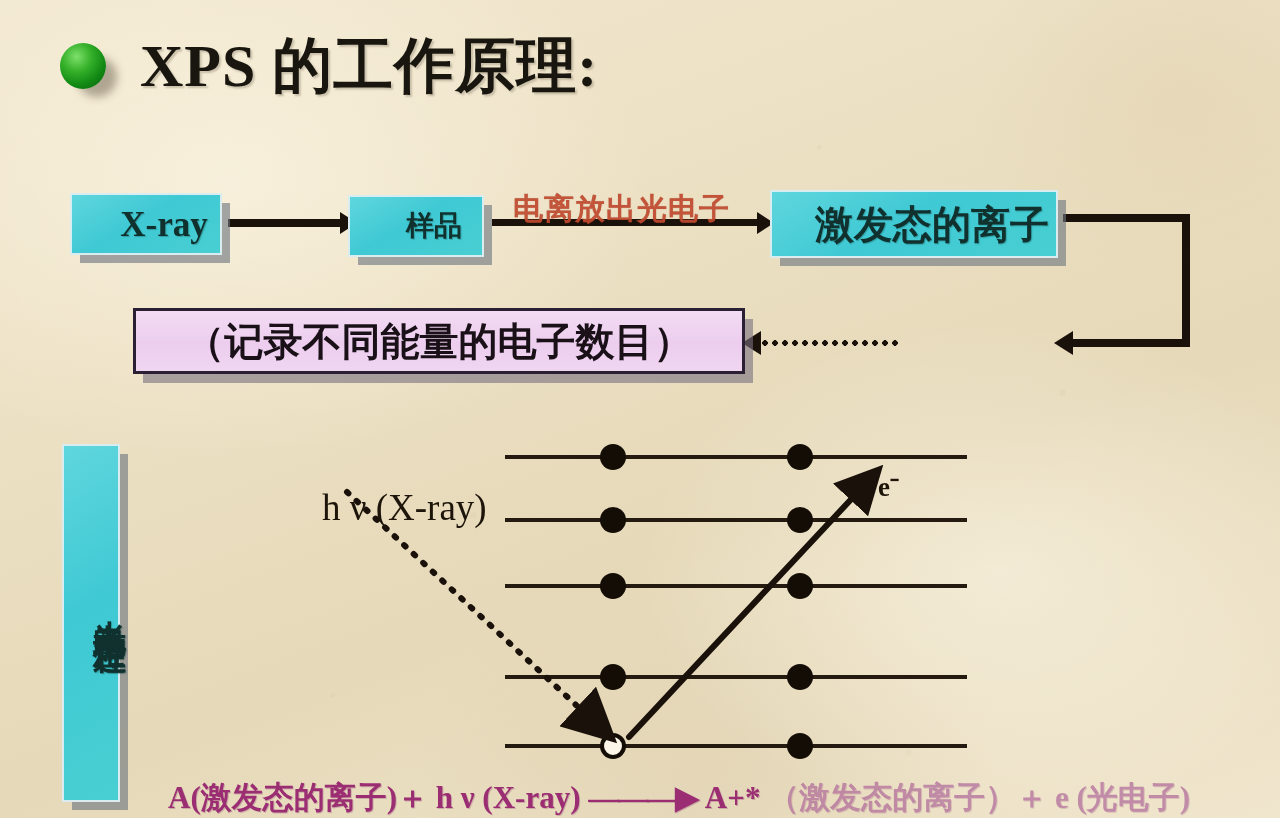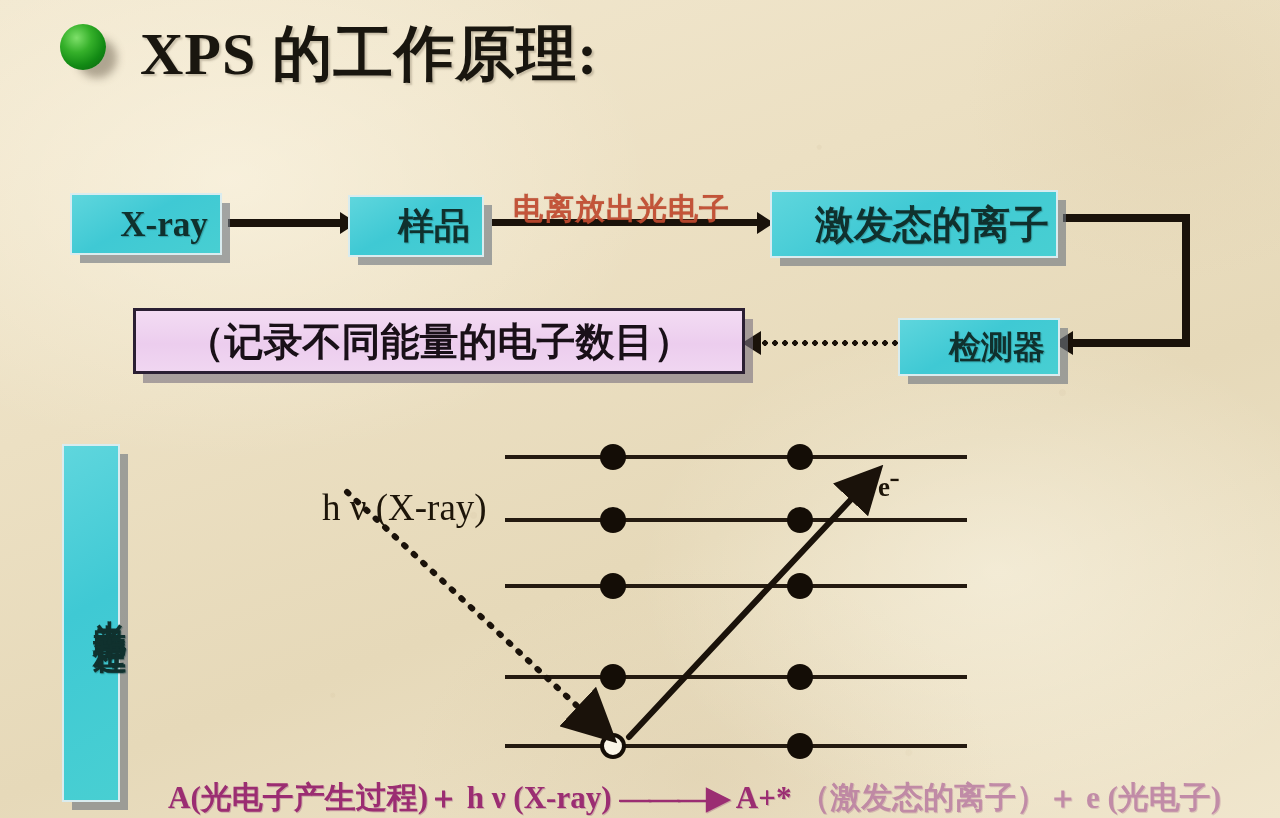--- a/index.html
+++ b/index.html
@@ -25,21 +25,21 @@
       radial-gradient(circle at 12% 30%, rgba(190,172,135,.28) 0 2px, transparent 3px),
       radial-gradient(circle at 37% 63%, rgba(196,178,142,.22) 0 3px, transparent 4px),
       radial-gradient(circle at 64% 18%, rgba(185,166,128,.20) 0 2px, transparent 3px),
       radial-gradient(circle at 83% 48%, rgba(200,182,146,.22) 0 3px, transparent 4px),
       radial-gradient(circle at 26% 85%, rgba(192,174,138,.20) 0 2px, transparent 3px),
       radial-gradient(circle at 71% 92%, rgba(205,188,150,.18) 0 3px, transparent 4px),
       radial-gradient(circle at 48% 44%, rgba(255,252,242,.30) 0 6px, transparent 8px);
   }
 
   
-  #title-row{position:absolute;left:60px;top:24px;height:84px;display:flex;align-items:flex-start;}
+  #title-row{position:absolute;left:60px;top:24px;height:84px;display:flex;align-items:center;}
   .bullet-sphere{
     position:relative;width:46px;height:46px;border-radius:50%;
     background:radial-gradient(circle at 36% 30%, #7ee06a 0%, #35b02a 34%, #128a14 64%, #0a5c10 100%);
     box-shadow:14px 11px 9px -3px rgba(90,80,62,.45);
     flex:0 0 auto;
   }
   #title-text{
     margin-left:34px;font-size:60px;font-weight:bold;color:#19160f;
     letter-spacing:1px;white-space:nowrap;line-height:1;
     text-shadow:2px 2px 2px rgba(120,110,90,.35);
@@ -60,21 +60,21 @@
   }
   .cyan .lbl{text-shadow:1px 1px 1px rgba(10,60,60,.30);}
   .pinkbox{
     background:linear-gradient(180deg,#f3dcf3 0%,#eccdee 55%,#f0d6f1 100%);
     border:3px solid #2b1f33;
     box-shadow:9px 10px 0 -1px rgba(120,112,126,.60);
     color:#191018;font-weight:bold;
   }
 
   #box-xray{left:70px;top:193px;width:152px;height:62px;font-size:35px;font-family:"Liberation Serif",serif;}
-  #box-sample{left:348px;top:195px;width:136px;height:62px;font-size:36px;align-items:center;}
+  #box-sample{left:348px;top:195px;width:136px;height:62px;font-size:28px;align-items:center;}
   #box-analyzer{left:770px;top:190px;width:288px;height:68px;font-size:39px;}
   #box-detector{left:898px;top:318px;width:162px;height:58px;font-size:32px;}
   #box-record{left:133px;top:308px;width:612px;height:66px;font-size:39px;}
 
   #box-process{
     left:62px;top:444px;width:58px;height:358px;
     font-size:33px;font-weight:bold;
     writing-mode:vertical-rl;text-orientation:upright;
     letter-spacing:4px;padding-top:6px;
   }
@@ -171,23 +171,20 @@
   <div class="arrowhead-l" id="dothead"></div>
 
   <div class="box cyan" id="box-xray">
     <span class="lbl">X-ray</span>
   </div>
   <div class="box cyan" id="box-sample">
     <span class="lbl">样品</span>
   </div>
   <div class="box cyan" id="box-analyzer">
     <span class="lbl">激发态的离子</span>
-  </div>
-  <div class="box cyan" id="box-detector">
-    <span class="lbl">检测器</span>
   </div>
   <div class="box pinkbox" id="box-record">
     <span>（记录不同能量的电子数目）</span>
   </div>
 
   <div id="red-note">电离放出光电子</div>
 
   <div class="box cyan" id="box-process">
     <span class="lbl">光电子产生过程：</span>
   </div>
@@ -220,18 +217,18 @@
       </marker>
     </defs>
     <line x1="347" y1="492" x2="604" y2="731" stroke="#1a120a" stroke-width="6" stroke-linecap="round" stroke-dasharray="2 11" marker-end="url(#ah-dot)"></line>
     <line x1="629" y1="737" x2="871" y2="478" stroke="#1a120a" stroke-width="6" stroke-linecap="round" marker-end="url(#ah-solid)"></line>
   </svg>
 
   <div id="hv-label">h ν (X-ray)</div>
   <div id="e-label">e⁻</div>
 
   <div id="equation">
-    <span>A(光电子产生过程)＋ h ν (X-ray)</span>
+    <span>A(激发态的离子)＋ h ν (X-ray)</span>
     <span class="arrowglyph">———▶</span>
     <span>A+*</span>
     <span class="faded">（激发态的离子）＋ e (光电子)</span>
   </div>
 </div>
 
 </body></html>

